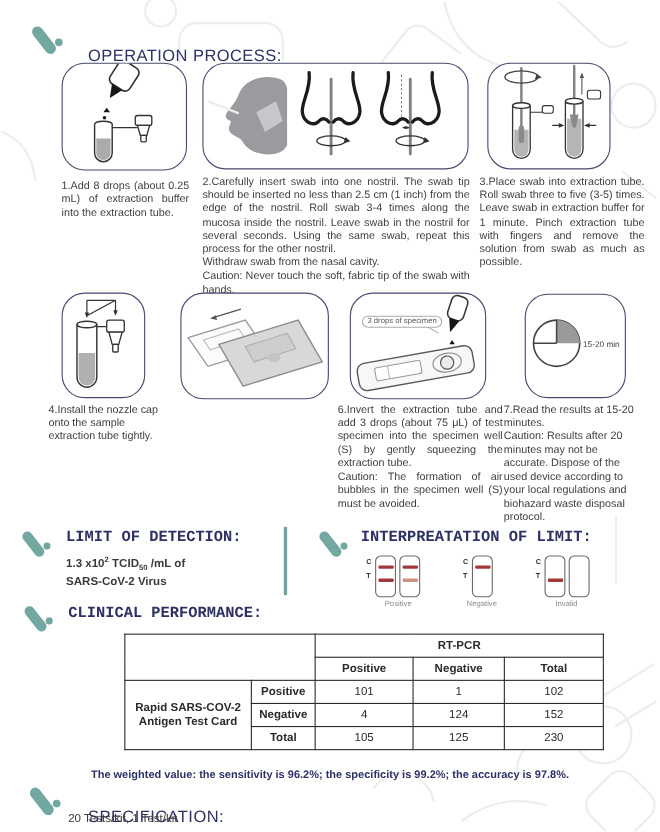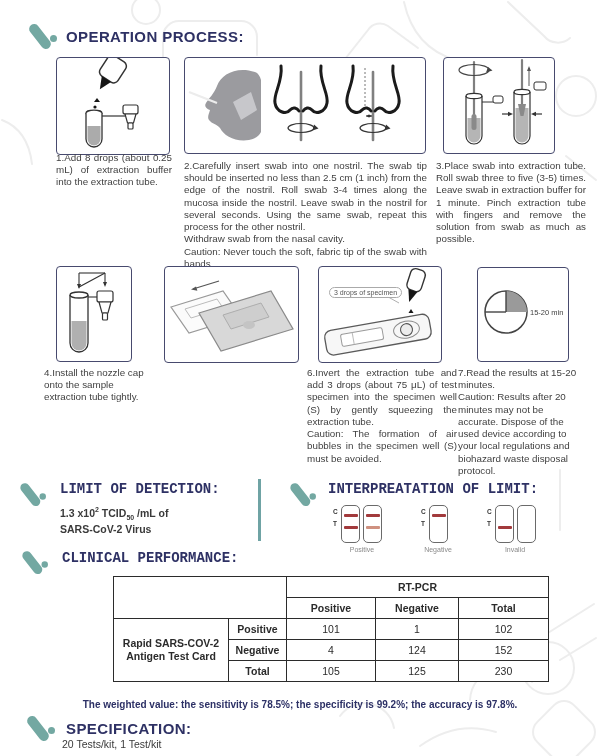--- a/index.html
+++ b/index.html
@@ -8,26 +8,26 @@
   .bg{position:absolute;left:0;top:0;z-index:0;}
 
   
   .tick{position:absolute;width:36px;height:36px;z-index:2;}
   .tick::before{content:"";position:absolute;left:9px;top:2px;width:10px;height:29px;
                 background:#73a8a2;border-radius:6px;transform:rotate(-38deg);}
   .tick::after{content:"";position:absolute;right:5px;top:15px;width:7px;height:7px;
                background:#73a8a2;border-radius:50%;}
   .tick.sm{transform:scale(.92);}
 
-  .h-sans{position:absolute;z-index:2;margin:4px;font-weight:bold;font-size:15px;
+  .h-sans{position:absolute;z-index:2;margin:18px;font-weight:normal;font-size:15px;
           color:#2e3164;letter-spacing:.4px;white-space:nowrap;}
   .h-mono{position:absolute;z-index:2;margin:0;font-family:"Liberation Mono",monospace;
           font-weight:bold;font-size:14px;color:#2e3164;white-space:nowrap;}
 
-  .panel{position:absolute;z-index:2;border:1.6px solid #474a6e;border-radius:4px;
+  .panel{position:absolute;z-index:2;border:1.6px solid #474a6e;border-radius:21px;
          background:#fff;}
   .panel svg{display:block;}
 
   .step{position:absolute;z-index:2;margin:0;font-size:9.8px;line-height:1.25;
         color:#3f3f3f;text-align:justify;white-space:pre-line;}
   .step.left{text-align:left;}
 
   .lod-body{position:absolute;z-index:2;font-size:10.5px;font-weight:600;color:#3a3a3a;
             line-height:1.4;}
   .sup{font-size:7px;vertical-align:super;}
@@ -153,21 +153,21 @@
       <path d="M71.5,50 v28 a6.5,6.5 0 0 0 13,0 v-28 z" fill="#b5b5b5"></path>
       <polygon points="74,46 82,46 79.5,58 76.5,58" fill="#8a8a8a"></polygon>
       <line x1="58" y1="56" x2="67" y2="56" stroke="#333" stroke-width="1.2"></line>
       <polygon points="69,56 64,53.8 64,58.2" fill="#333"></polygon>
       <line x1="98" y1="56" x2="89" y2="56" stroke="#333" stroke-width="1.2"></line>
       <polygon points="87,56 92,53.8 92,58.2" fill="#333"></polygon>
       <rect x="90" y="24" width="12" height="8" rx="2" fill="#fff" stroke="#333" stroke-width="1"></rect>
     </svg>
   </div>
 
-  <p class="step" style="left:56px;top:152px;width:116px">1.Add 8 drops (about 0.25 mL) of extraction buffer into the extraction tube.</p>
+  <p class="step" style="left:56px;top:164px;width:116px">1.Add 8 drops (about 0.25 mL) of extraction buffer into the extraction tube.</p>
   <p class="step" style="left:184px;top:160px;width:243px">2.Carefully insert swab into one nostril. The swab tip should be inserted no less than 2.5 cm (1 inch) from the edge of the nostril. Roll swab 3-4 times along the mucosa inside the nostril. Leave swab in the nostril for several seconds. Using the same swab, repeat this process for the other nostril.
 Withdraw swab from the nasal cavity.
 Caution: Never touch the soft, fabric tip of the swab with hands.</p>
   <p class="step" style="left:436px;top:160px;width:150px">3.Place swab into extraction tube. Roll swab three to five (3-5) times. Leave swab in extraction buffer for 1 minute. Pinch extraction tube with fingers and remove the solution from swab as much as possible.</p>
 
   <div class="panel" style="left:56px;top:266px;width:74px;height:94px">
     <svg width="71" height="91" viewBox="0 0 71 91">
       <polyline points="22,6 22,20 48,6 48,6" fill="none" stroke="#333" stroke-width="1.1"></polyline>
       <line x1="22" y1="6" x2="48" y2="6" stroke="#333" stroke-width="1.1"></line>
       <line x1="48" y1="6" x2="48" y2="18" stroke="#333" stroke-width="1.1"></line>
@@ -309,19 +309,19 @@
       </tr>
       <tr>
         <td class="hdr">Total</td>
         <td>105</td>
         <td>125</td>
         <td>230</td>
       </tr>
     </tbody>
   </table>
 
-  <p class="weighted">The weighted value: the sensitivity is 78.5%; the specificity is 99.2%; the accuracy is 97.8%.</p>
+  <p class="weighted">The weighted value: the sensitivity is 96.2%; the specificity is 99.2%; the accuracy is 97.8%.</p>
 
   <span class="tick" style="left:24px;top:712px"></span>
   <h2 class="h-sans" style="left:62px;top:716px">SPECIFICATION:</h2>
   <div class="spec-body" style="left:62px;top:738px">20 Tests/kit, 1 Test/kit</div>
 
 </div>
 
 </body></html>

